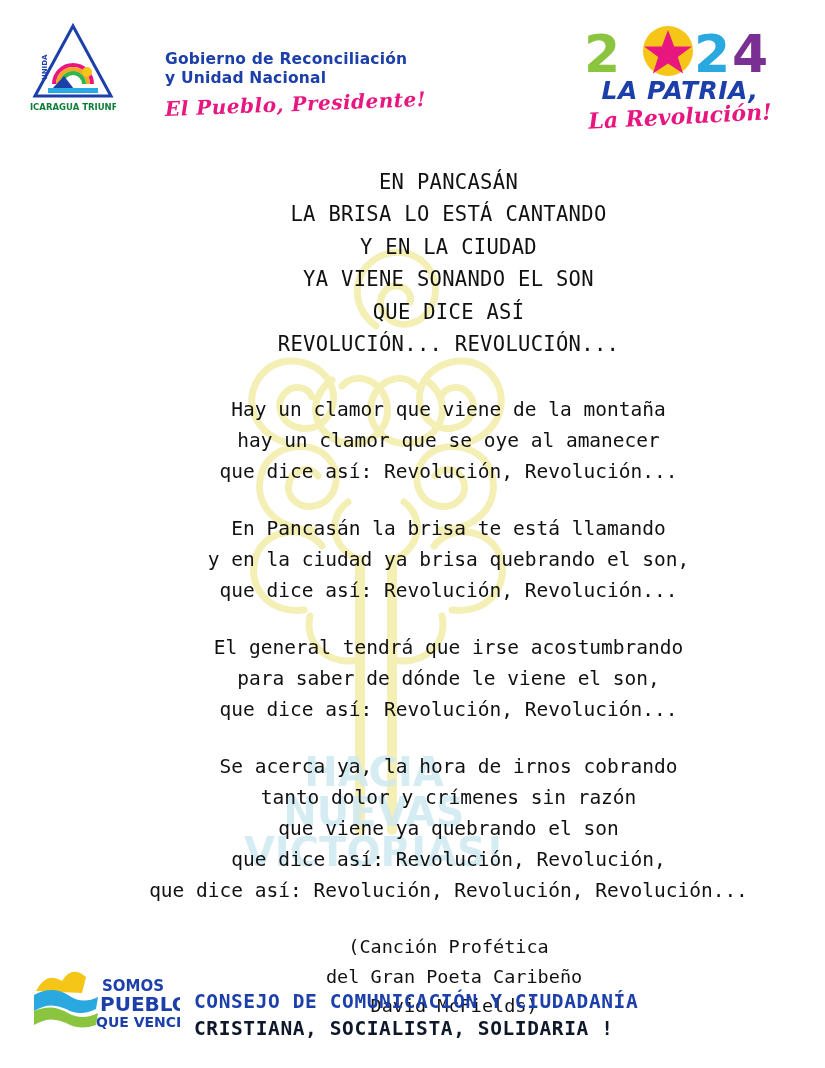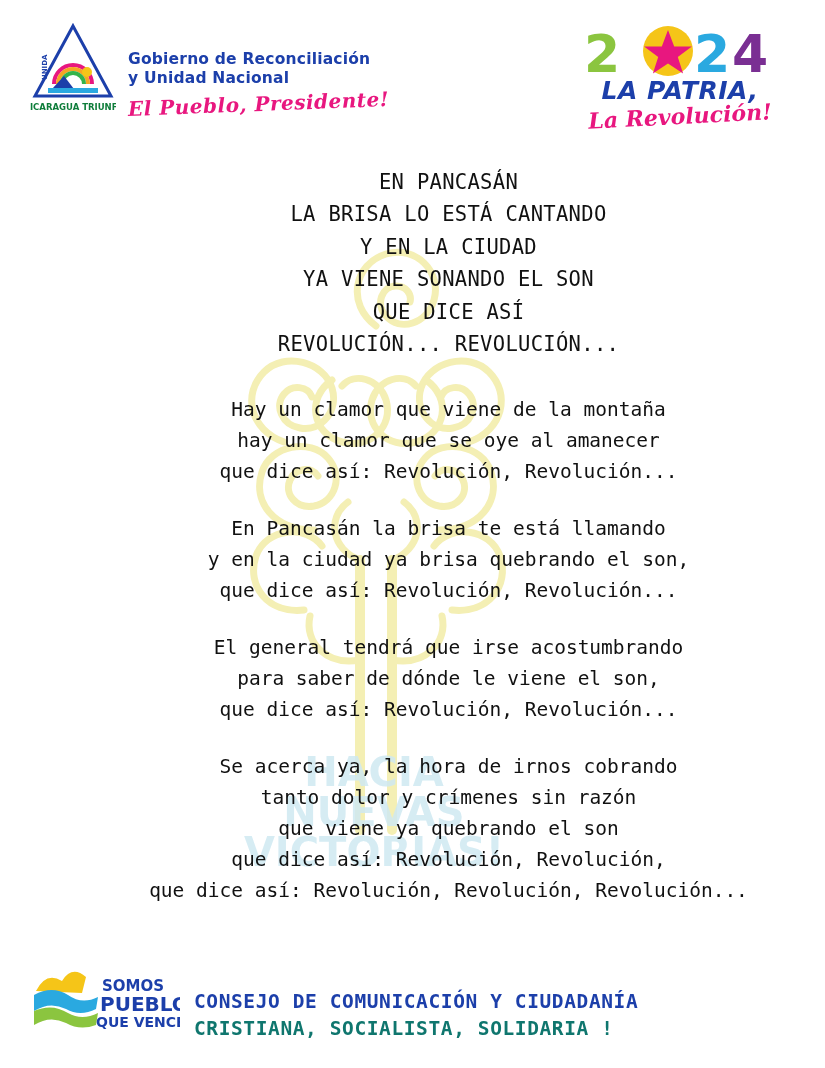--- a/index.html
+++ b/index.html
@@ -44,20 +44,21 @@
     align-items: flex-start;
     gap: 12px;
   }
   .gov-seal {
     width: 86px;
     height: 96px;
     flex: 0 0 auto;
   }
   .gov-text {
     padding-top: 28px;
+    margin-left: 37px;
   }
   .gov-line {
     font-family: "DejaVu Sans", sans-serif;
     font-weight: bold;
     font-size: 15.5px;
     color: #1c3faa;
     letter-spacing: 0.2px;
     line-height: 1.22;
   }
   .gov-slogan {
@@ -165,21 +166,21 @@
     font-weight: bold;
     font-size: 19.5px;
     color: #1c3faa;
     letter-spacing: 0.6px;
     margin-top: 39px;
   }
   .footer-line2 {
     font-family: "DejaVu Sans Mono", monospace;
     font-weight: bold;
     font-size: 19.5px;
-    color: #0f766e;
+    color: #0f172a;
     letter-spacing: 0.6px;
     margin-top: 4px;
   }
 </style>
 </head>
 <body>
 
 <div class="watermark">
   <svg width="420" height="640" viewBox="0 0 420 640" xmlns="http://www.w3.org/2000/svg">
     <g fill="none" stroke="#f4efb4" stroke-width="7" stroke-linecap="round">
@@ -286,20 +287,25 @@
   </div>
 
   <div class="stanza">
     <div class="line">Se acerca ya, la hora de irnos cobrando</div>
     <div class="line">tanto dolor y crímenes sin razón</div>
     <div class="line">que viene ya quebrando el son</div>
     <div class="line">que dice así: Revolución, Revolución,</div>
     <div class="line">que dice así: Revolución, Revolución, Revolución...</div>
   </div>
 
+  <div class="stanza credit">
+    <div class="line">(Canción Profética</div>
+    <div class="line"> del Gran Poeta Caribeño</div>
+    <div class="line"> David McFields)</div>
+  </div>
 
 </div>
 
 <div class="footer">
   <div class="spv-logo">
     <svg width="150" height="72" viewBox="0 0 150 72" xmlns="http://www.w3.org/2000/svg">
       <path d="M6 30 q10 -20 26 -10 q10 -16 24 -4 l-4 16 Z" fill="#f5c518"></path>
       <path d="M4 34 q18 -10 34 0 q14 10 30 2 l-2 12 q-16 8 -30 0 q-16 -8 -32 2 Z" fill="#2aa9e0"></path>
       <path d="M4 50 q18 -8 34 2 q14 8 30 0 l-2 12 q-16 6 -30 -2 q-16 -8 -32 2 Z" fill="#8bc53f"></path>
       <text x="72" y="30" font-family="DejaVu Sans, sans-serif" font-size="15" font-weight="bold" fill="#1c3faa">SOMOS</text>

